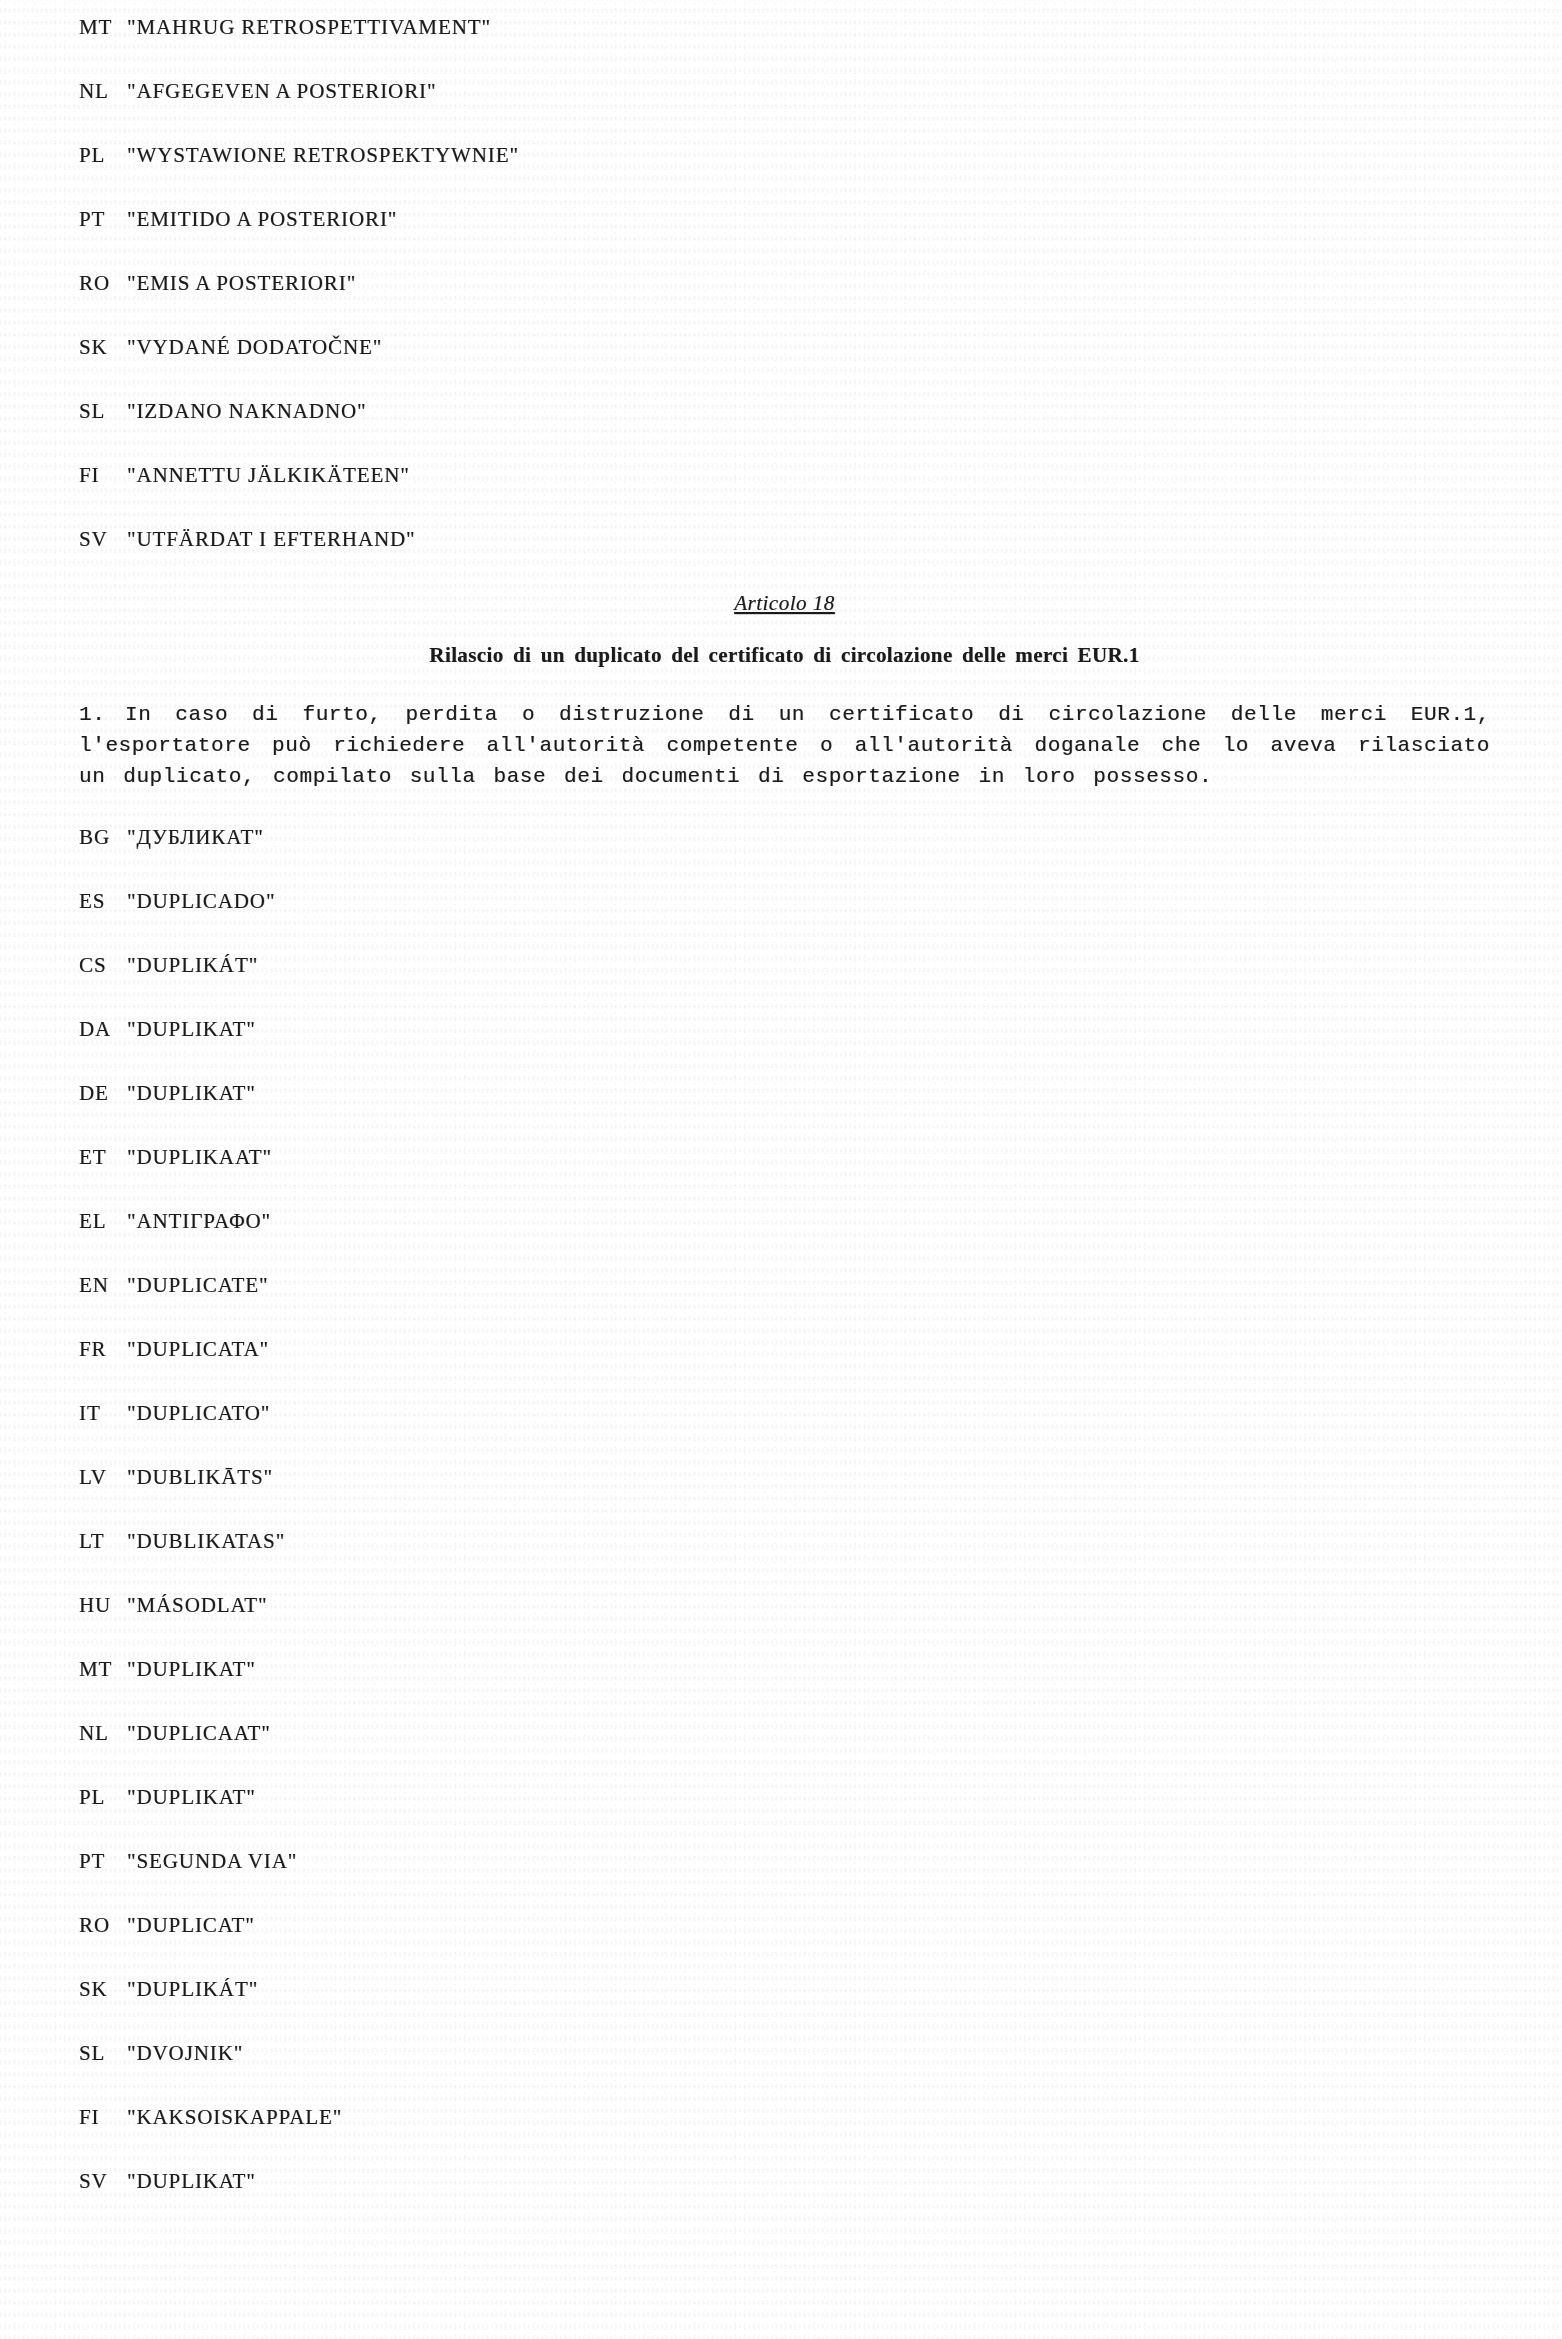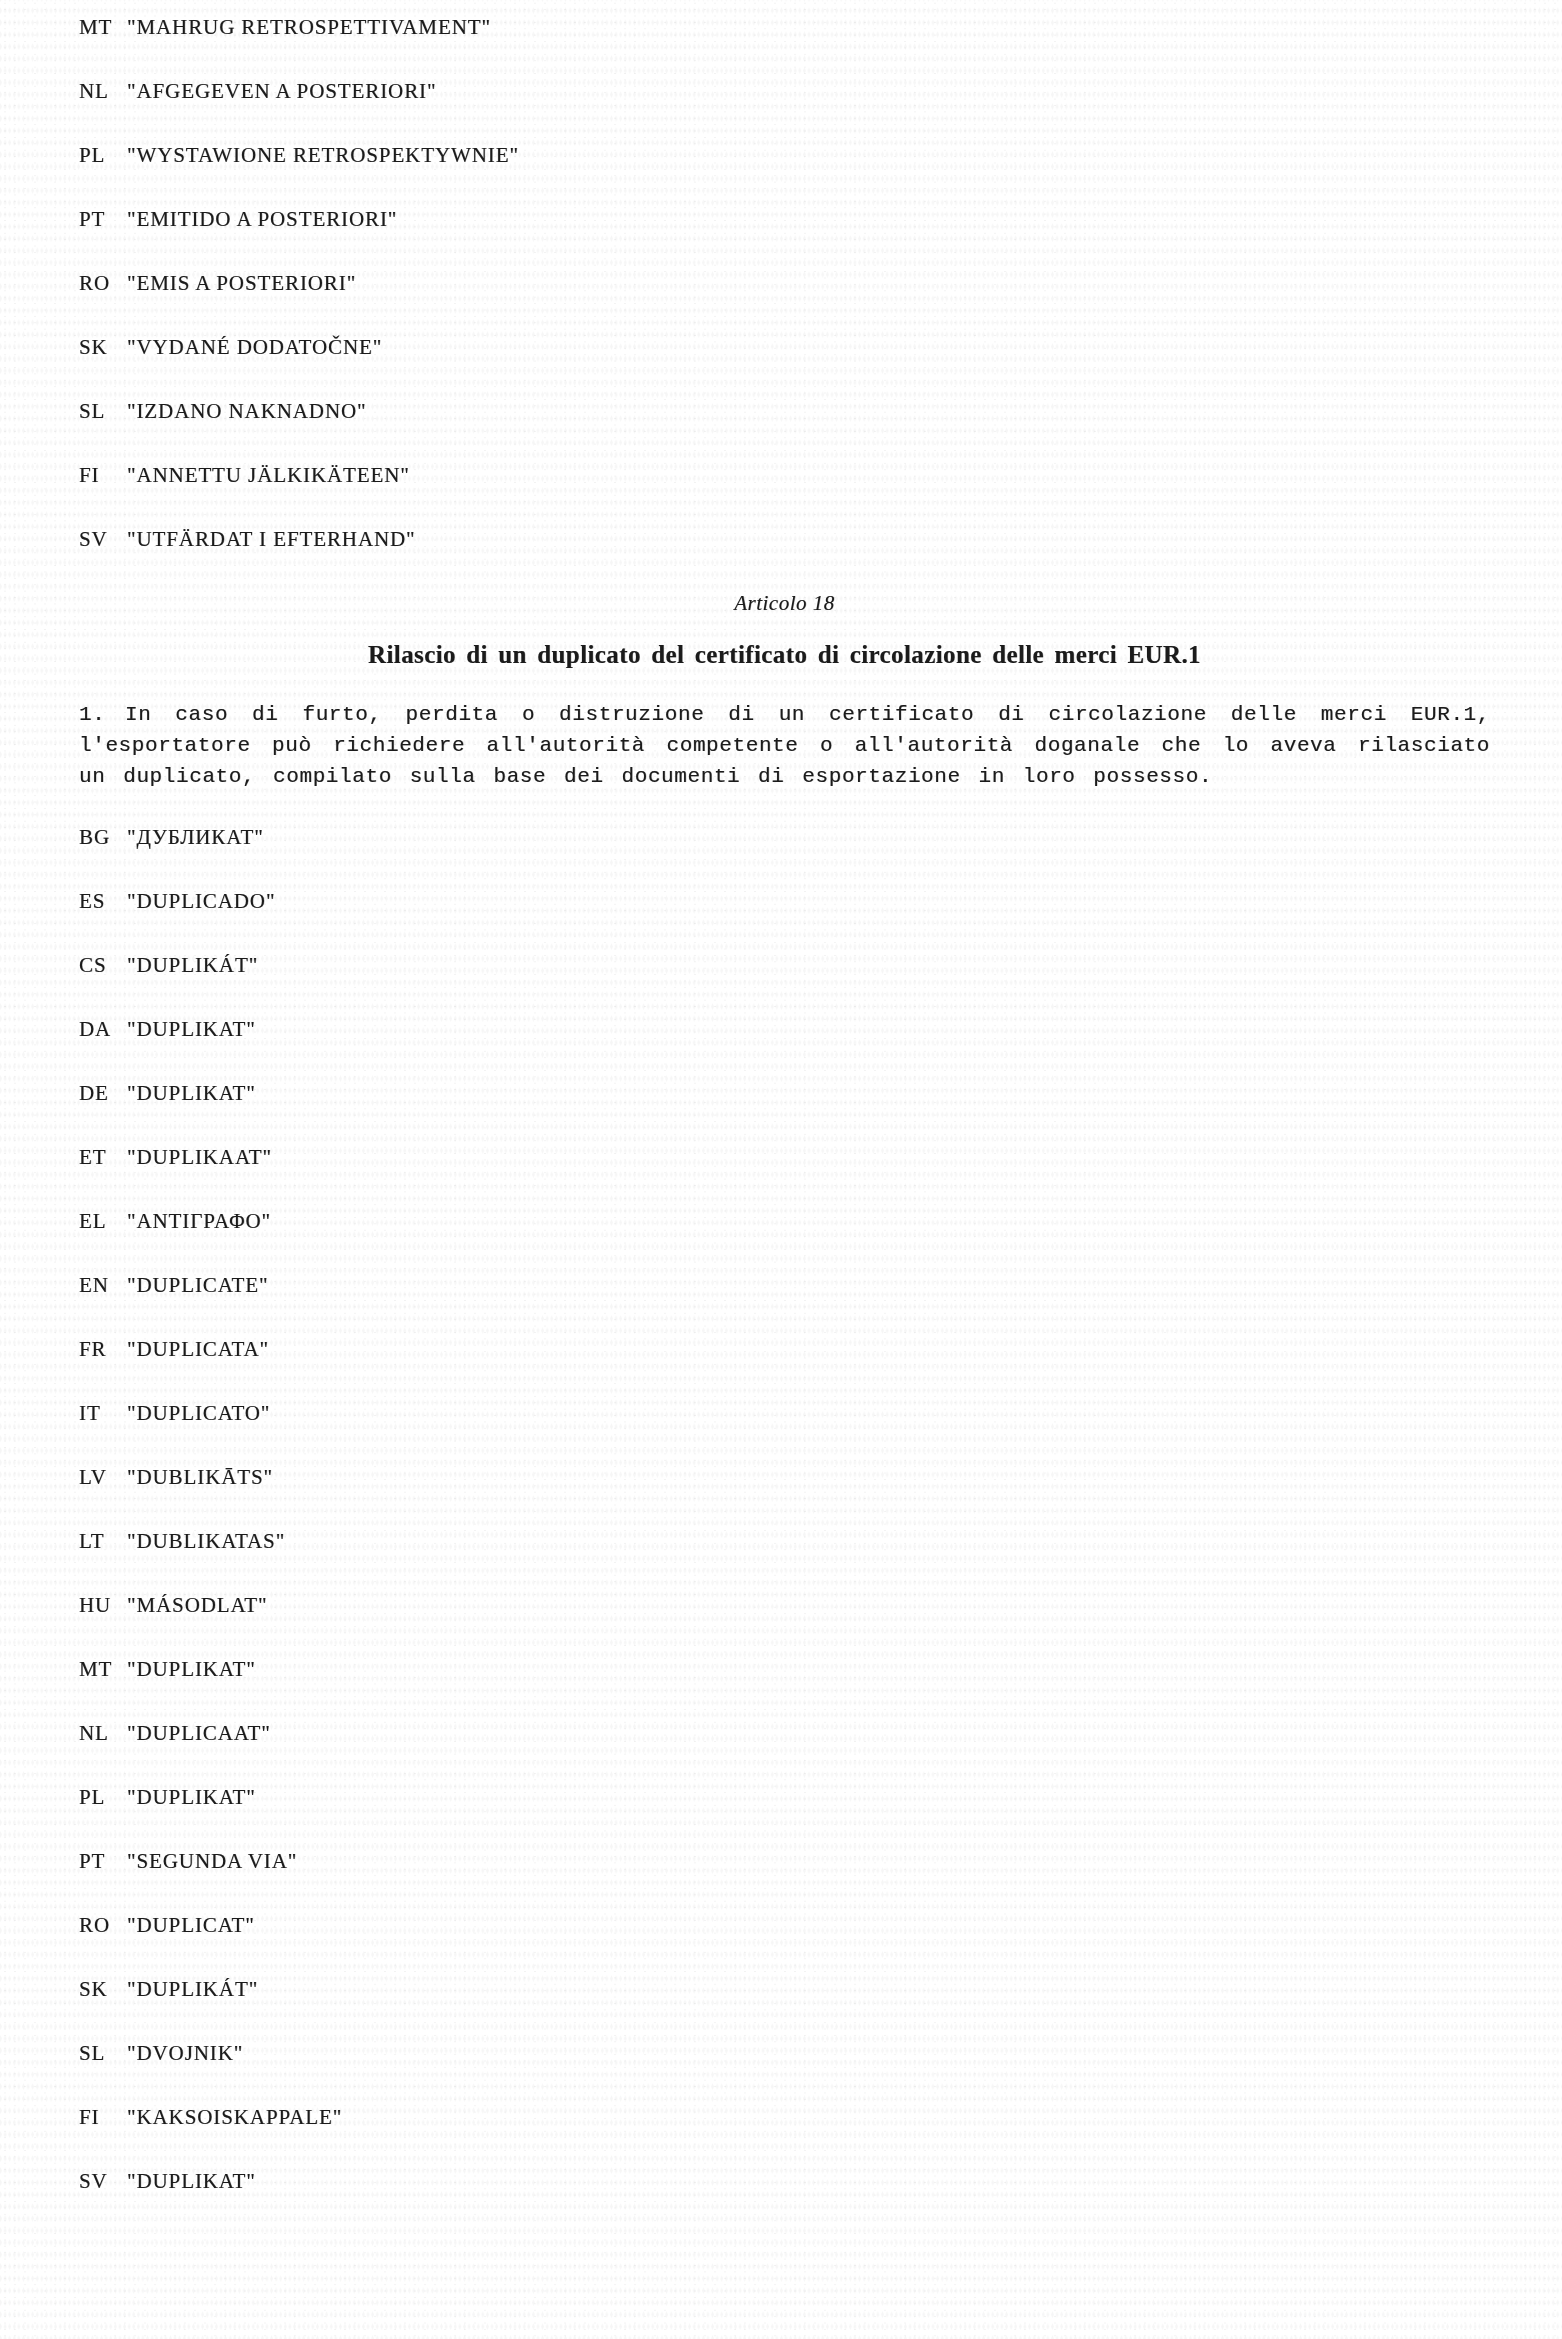--- a/index.html
+++ b/index.html
@@ -41,25 +41,26 @@
 
   #para5 { line-height:24px; margin:0 0 40px 0; }
 
   .article-no {
     font-style:italic;
     text-align:center;
     font-size:21px;
     line-height:24px;
     letter-spacing:0.5px;
     margin:0 0 27.5px 0;
+    text-decoration:underline;
   }
   .article-title {
     font-weight:bold;
     text-align:center;
-    font-size:25px;
+    font-size:21px;
     line-height:26px;
     letter-spacing:0.4px;
     word-spacing:3.7px;
     margin:0 0 31px 0;
   }
 
   #para1 { line-height:31px; margin:0 0 33px 0;font-family:Liberation Mono, monospace; }
   #para2 { line-height:24px; margin:0 0 39px 0; text-align:left; }
 </style>
 </head>

